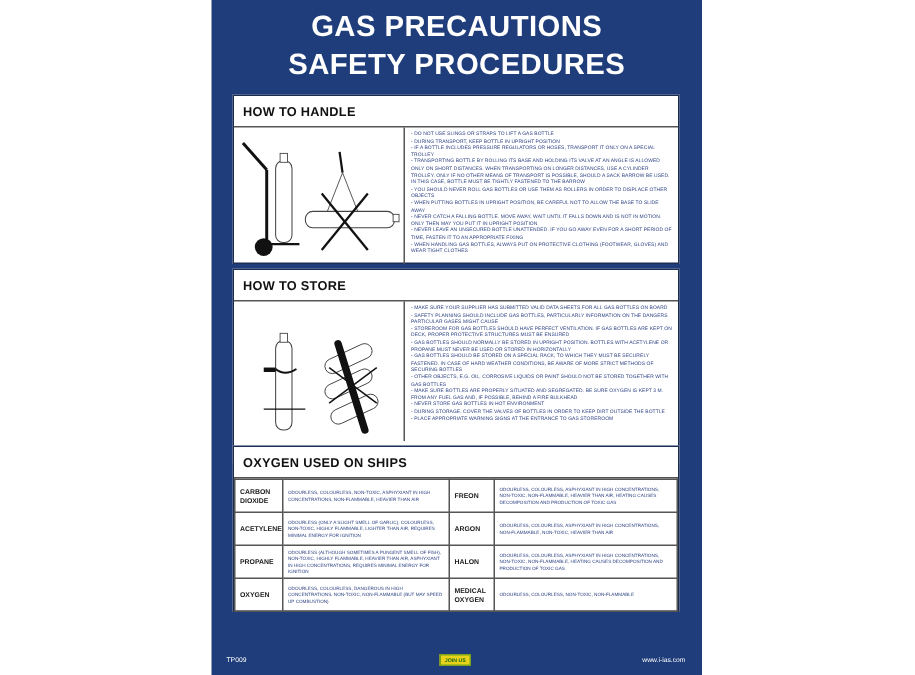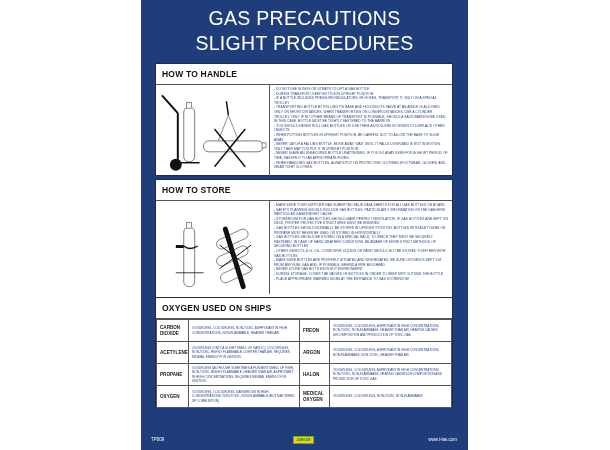--- a/index.html
+++ b/index.html
@@ -1,18 +1,18 @@
 <!DOCTYPE html>
 <html><head>
 <meta charset="utf-8">
 <style>
   html, body { margin:0; padding:0; background:#ffffff; }
   body { width:610px; height:450px; position:relative; overflow:hidden; font-family:"Liberation Sans", sans-serif; }
   .poster { position:absolute; left:141px; top:0; width:327px; height:450px; background:#1f3d7a; }
-  .title { position:absolute; left:0; top:6px; width:327px; text-align:center; color:#ffffff; font-weight:normal; font-size:19.5px; line-height:25px; letter-spacing:0.3px; }
+  .title { position:absolute; left:0; top:6px; width:327px; text-align:center; color:#ffffff; font-weight:bold; font-size:19.5px; line-height:25px; letter-spacing:0.3px; }
   .panel { position:absolute; left:14px; width:298px; background:#ffffff; border:1px solid #1a2d55; box-sizing:border-box; }
   .panel-head { height:21px; border-bottom:1px solid #555; box-sizing:border-box; padding:5px 0 12px 6px; font-weight:bold; font-size:8.5px; color:#111; letter-spacing:0.2px; }
   .panel-body { position:relative; }
   .illus { position:absolute; left:0; top:0; width:114px; height:100%; border-right:1px solid #555; box-sizing:border-box; }
   .illus svg { width:100%; height:100%; display:block; }
   .rules { position:absolute; left:118px; top:2px; right:4px; }
   .rule { font-size:3.3px; line-height:4.6px; color:#2a3f80; text-transform:uppercase; letter-spacing:0.05px; }
   .gases-table { position:absolute; left:0; top:21px; width:100%; border-collapse:collapse; table-layout:fixed; }
   .gases-table td { border:1px solid #555; padding:1px 3px; vertical-align:middle; height:22px; box-sizing:border-box; }
   .gname { font-weight:bold; font-size:4.6px; line-height:6px; color:#1a1a1a; text-transform:uppercase; }
@@ -20,21 +20,21 @@
   .footer-code { position:absolute; left:10px; top:437px; font-size:4.5px; color:#ffffff; }
   .footer-badge { position:absolute; left:152px; top:436px; width:21px; height:8px; background:#e8d21a; border:1px solid #7aa41a; box-sizing:border-box; font-size:3.5px; line-height:6px; text-align:center; color:#1a6a1a; font-weight:bold; }
   .footer-url { position:absolute; right:11px; top:437px; font-size:4.5px; color:#ffffff; }
 </style>
 </head>
 <body>
 
 <div class="poster">
   <div class="title">
     <div>GAS PRECAUTIONS</div>
-    <div>SLIGHT PROCEDURES</div>
+    <div>SAFETY PROCEDURES</div>
   </div>
 
   <div class="panel" style="top:63px; height:113px;">
     <div class="panel-head">HOW TO HANDLE</div>
     <div class="panel-body" style="height:91px;">
       <div class="illus">
         <svg viewBox="0 0 114 91">
           <line x1="6" y1="10" x2="22" y2="28" stroke="#111" stroke-width="2"></line>
           <line x1="22" y1="28" x2="22" y2="78" stroke="#111" stroke-width="2"></line>
           <line x1="22" y1="78" x2="44" y2="78" stroke="#111" stroke-width="1.5"></line>

